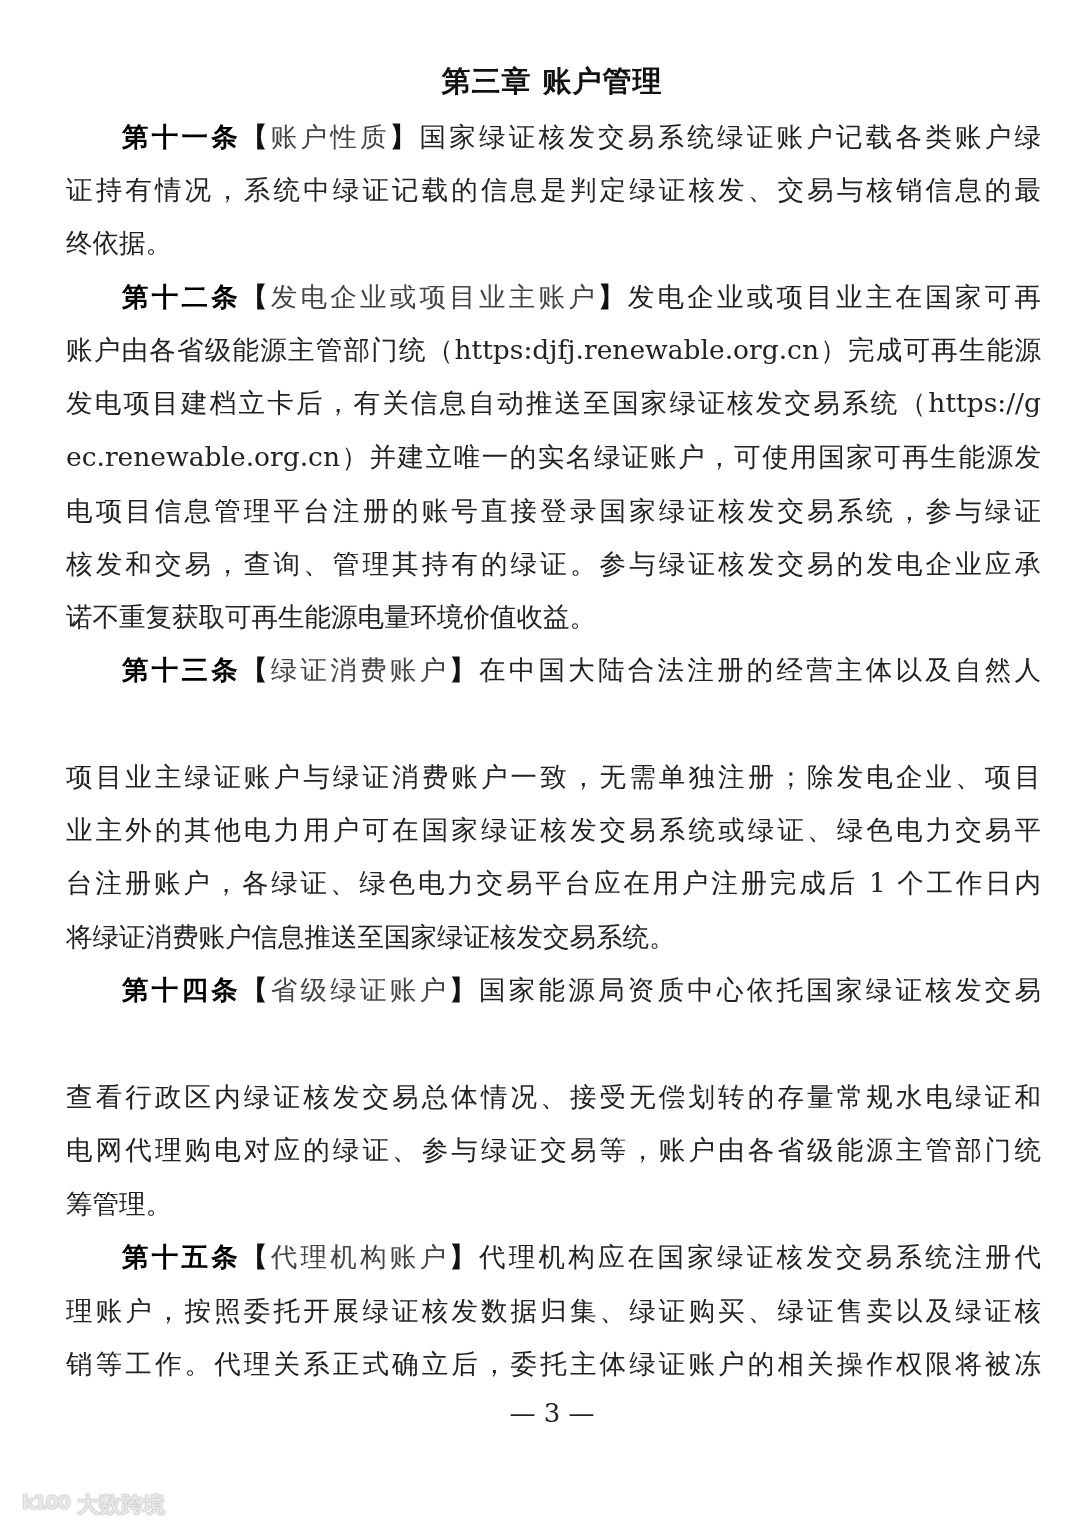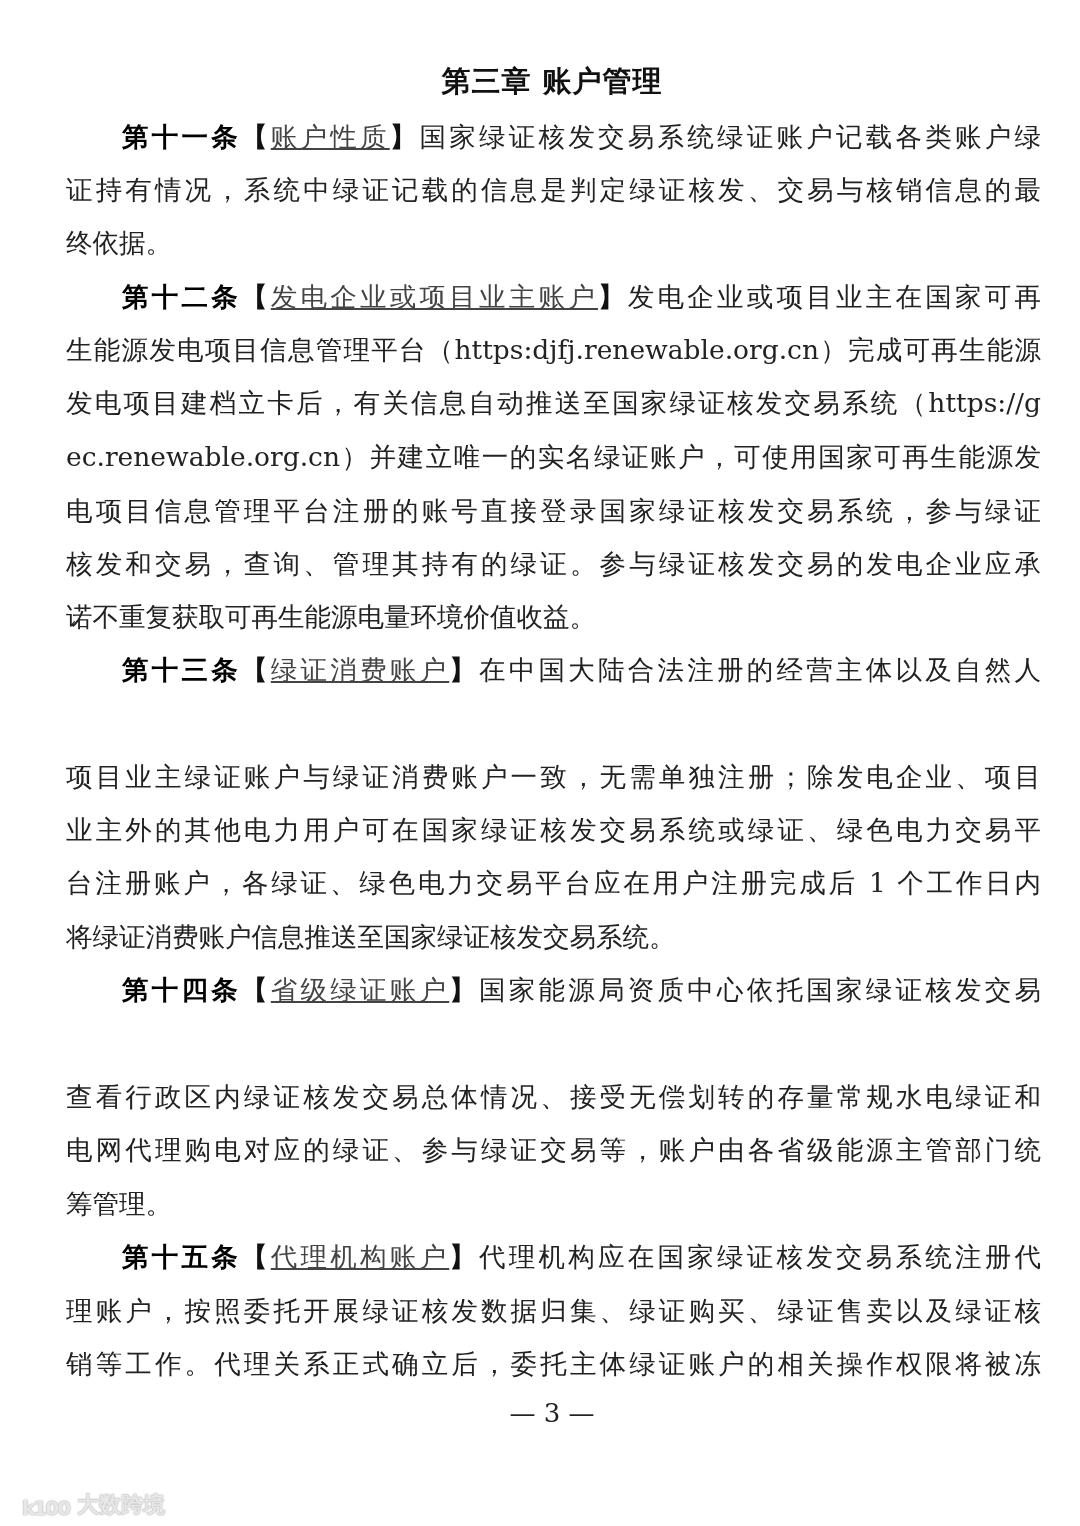--- a/index.html
+++ b/index.html
@@ -18,45 +18,45 @@
     font-size: 26.5px; white-space: nowrap; color: #222; text-align: justify;
     text-align-last: justify;
   }
   .line.last { text-align-last: left; }
   .line.indent { left: 110px; width: 919px; }
   .line.over { width: 1000px; }
   .art-no {
     font-family: "DejaVu Sans", "Liberation Sans", sans-serif; font-weight: bold; color: #000000;
   }
   .bracket { font-weight: bold; color: #111; }
-  .art-head { color: #444; text-decoration: underline; }
+  .art-head { color: #444; }
   .pagenum {
     position: absolute; left: 0; width: 1080px; top: 1398px; text-align: center;
     font-size: 26px; color: #222;
   }
   .watermark {
-    position: absolute; left: 10px; top: 1490px; display: flex; align-items: flex-end; gap: 8px;
+    position: absolute; left: 10px; top: 1490px; display: flex; align-items: flex-start; gap: 8px;
     color: #e8e8e8; font-family: "DejaVu Sans", "Liberation Sans", sans-serif; font-size: 22px;
     font-weight: bold; text-shadow: 0 0 2px #bbb, 0 0 1px #999;
   }
   .wm-logo { font-size: 20px; letter-spacing: -2px; }
 </style>
 </head>
 <body>
 
 <div class="page">
 
   <div class="title">第三章 账户管理</div>
 
   <div class="line indent" style="top:117px"><span class="art-no">第十一条</span><span class="bracket">【</span><span class="art-head">账户性质</span><span class="bracket">】</span><span>国家绿证核发交易系统绿证账户记载各类账户绿</span></div>
   <div class="line" style="top:170px">证持有情况，系统中绿证记载的信息是判定绿证核发、交易与核销信息的最</div>
   <div class="line last" style="top:223px">终依据。</div>
 
   <div class="line indent" style="top:277px"><span class="art-no">第十二条</span><span class="bracket">【</span><span class="art-head">发电企业或项目业主账户</span><span class="bracket">】</span><span>发电企业或项目业主在国家可再</span></div>
-  <div class="line" style="top:330px">生能源发电项目信息管理平台（https:djfj.renewable.org.cn）完成可再生能源</div>
+  <div class="line" style="top:330px">账户由各省级能源主管部门统（https:djfj.renewable.org.cn）完成可再生能源</div>
   <div class="line" style="top:383px">发电项目建档立卡后，有关信息自动推送至国家绿证核发交易系统（https://g</div>
   <div class="line" style="top:437px">ec.renewable.org.cn）并建立唯一的实名绿证账户，可使用国家可再生能源发</div>
   <div class="line" style="top:491px">电项目信息管理平台注册的账号直接登录国家绿证核发交易系统，参与绿证</div>
   <div class="line" style="top:544px">核发和交易，查询、管理其持有的绿证。参与绿证核发交易的发电企业应承</div>
   <div class="line last" style="top:597px">诺不重复获取可再生能源电量环境价值收益。</div>
 
   <div class="line indent" style="top:650px"><span class="art-no">第十三条</span><span class="bracket">【</span><span class="art-head">绿证消费账户</span><span class="bracket">】</span><span>在中国大陆合法注册的经营主体以及自然人</span></div>
   <div class="line" style="top:757px">项目业主绿证账户与绿证消费账户一致，无需单独注册；除发电企业、项目</div>
   <div class="line" style="top:810px">业主外的其他电力用户可在国家绿证核发交易系统或绿证、绿色电力交易平</div>
   <div class="line" style="top:863px">台注册账户，各绿证、绿色电力交易平台应在用户注册完成后 1 个工作日内</div>

